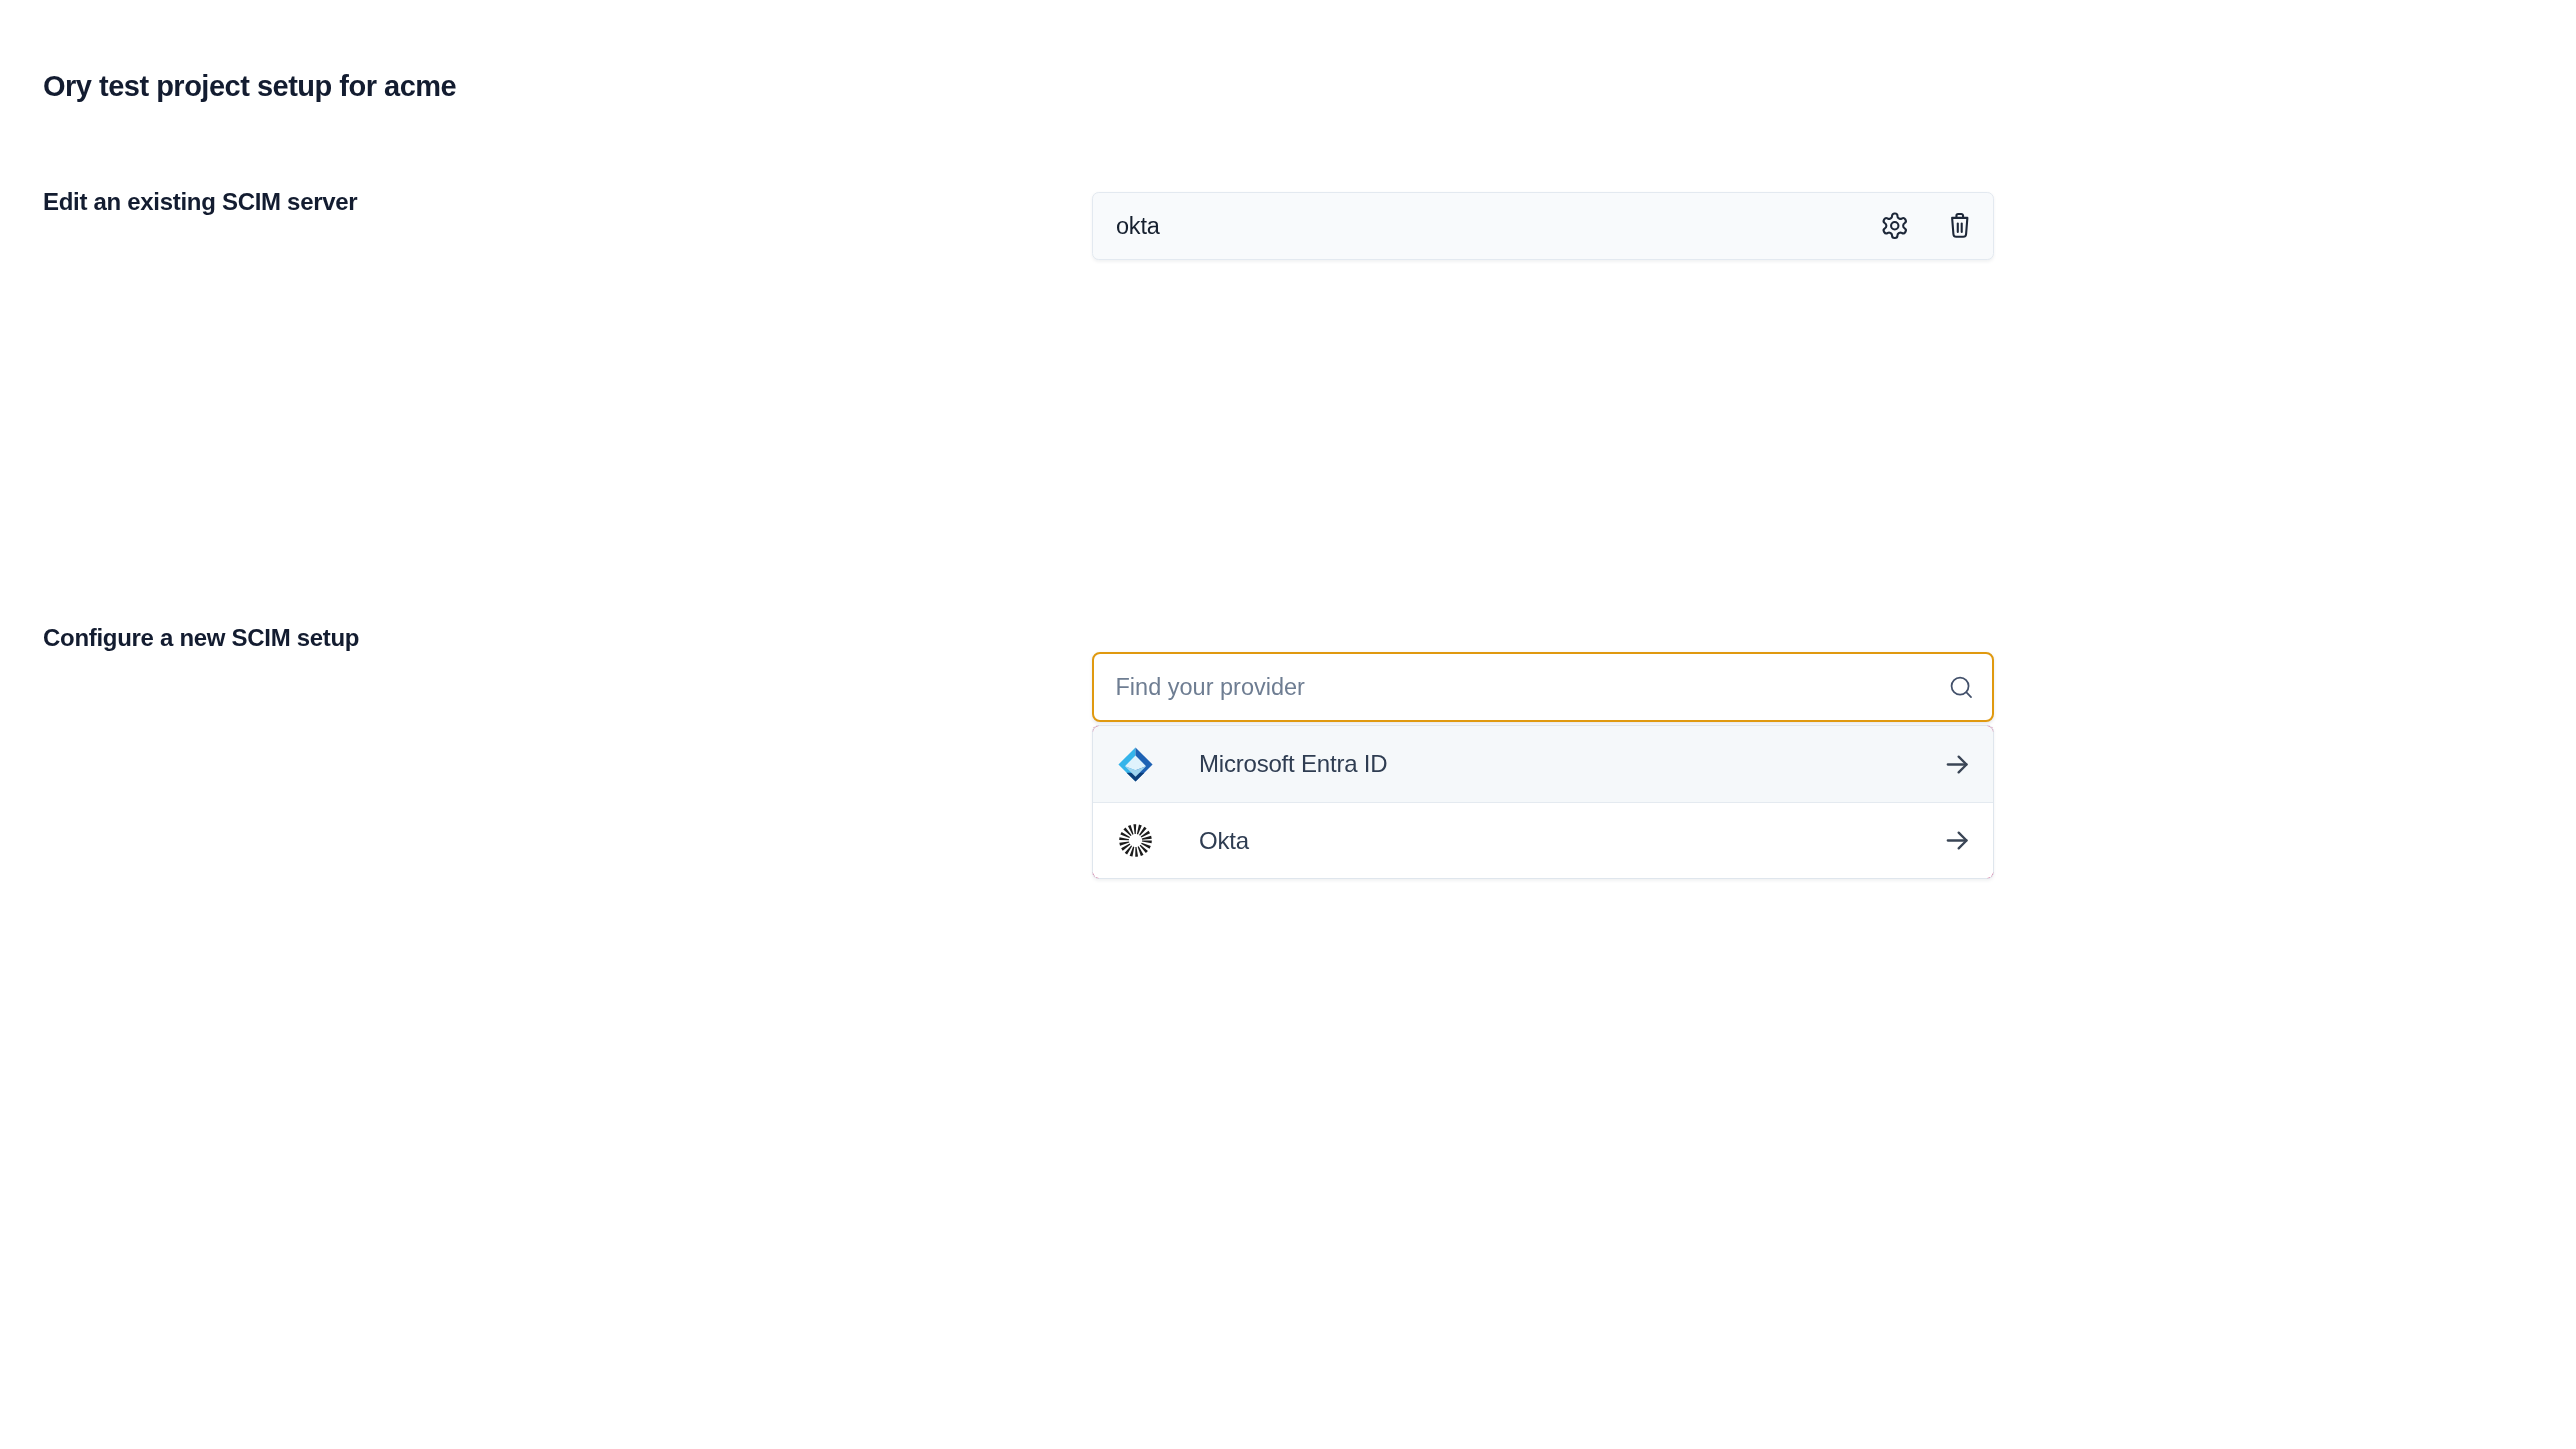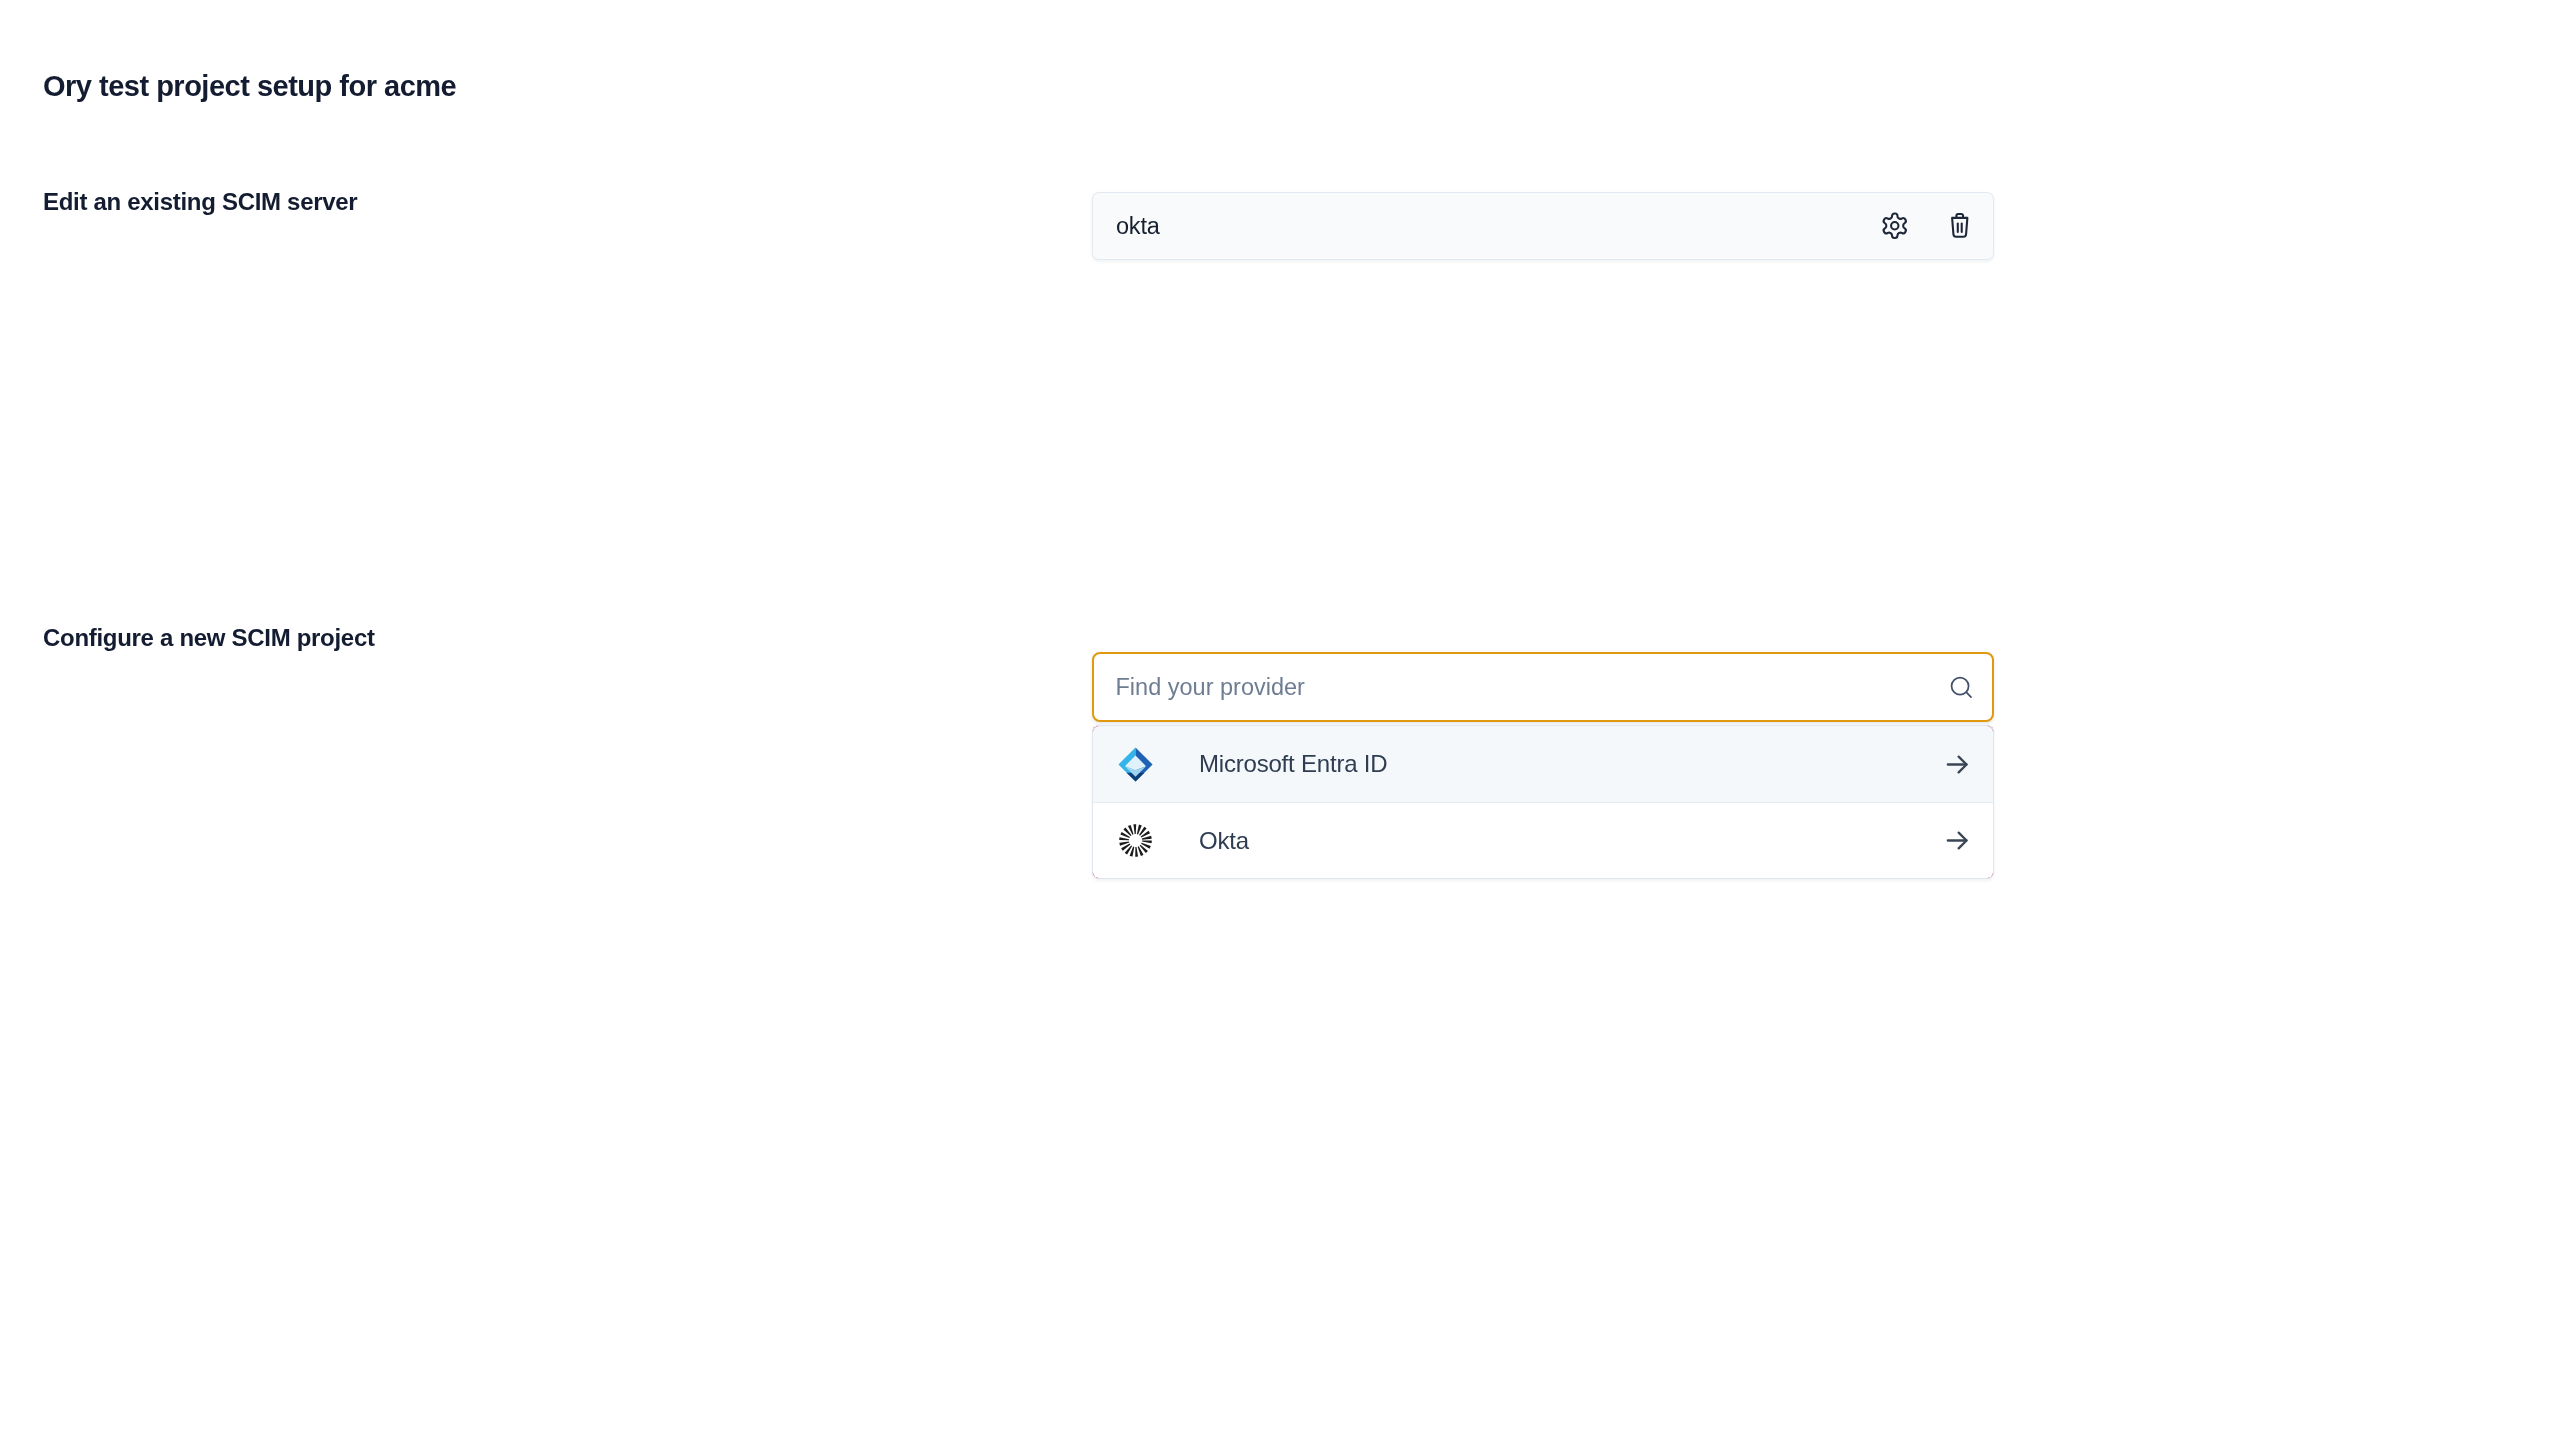--- a/index.html
+++ b/index.html
@@ -117,21 +117,21 @@
         <svg viewBox="0 0 24 24" fill="none" stroke="#1d2738" stroke-width="1.7" stroke-linecap="round" stroke-linejoin="round">
           <path d="M9.3 5.6V3.9a1.4 1.4 0 0 1 1.4-1.4h2.6a1.4 1.4 0 0 1 1.4 1.4v1.7"></path>
           <path d="M5.8 5.6h12.4l-1.05 13.3a2.3 2.3 0 0 1-2.3 2.1H9.15a2.3 2.3 0 0 1-2.3-2.1Z"></path>
           <path d="M10.4 10.2v6.8"></path>
           <path d="M13.6 10.2v6.8"></path>
         </svg>
       </button>
     </div>
   </div>
 
-  <h2 class="section-heading" id="configure-heading">Configure a new SCIM project</h2>
+  <h2 class="section-heading" id="configure-heading">Configure a new SCIM setup</h2>
 
   <div class="search-box">
     <input class="search-input" type="text" placeholder="Find your provider" style="">
     <svg viewBox="0 0 24 24" fill="none" stroke="#42506a" stroke-width="1.5" stroke-linecap="round">
       <circle cx="11.2" cy="11.2" r="7.3"></circle>
       <path d="M16.7 16.7 20.6 20.6"></path>
     </svg>
   </div>
 
   <div class="provider-card">

